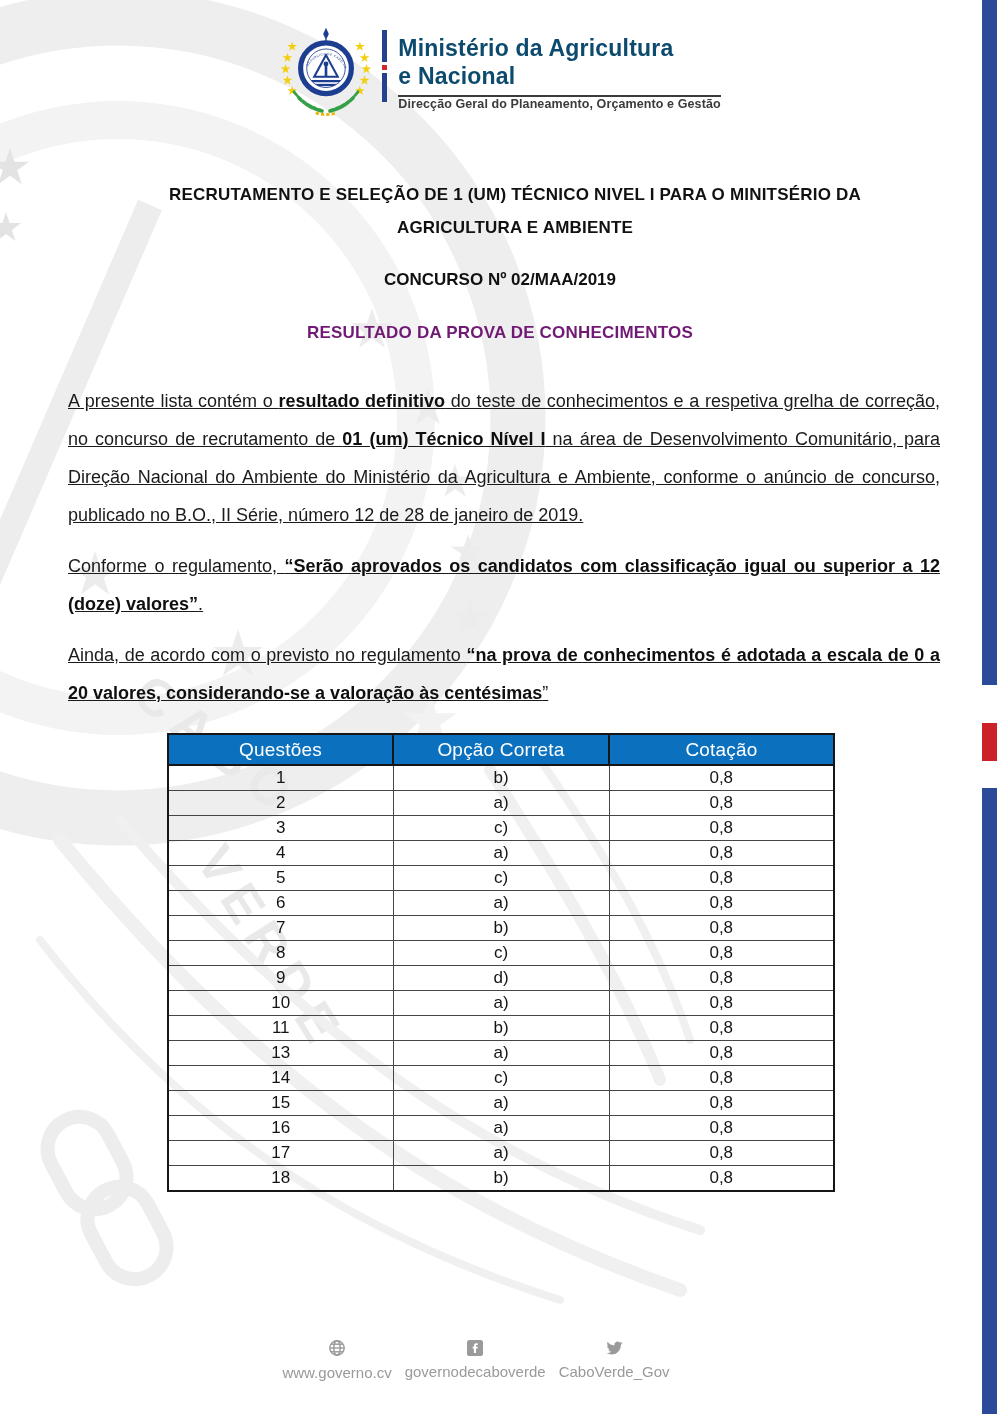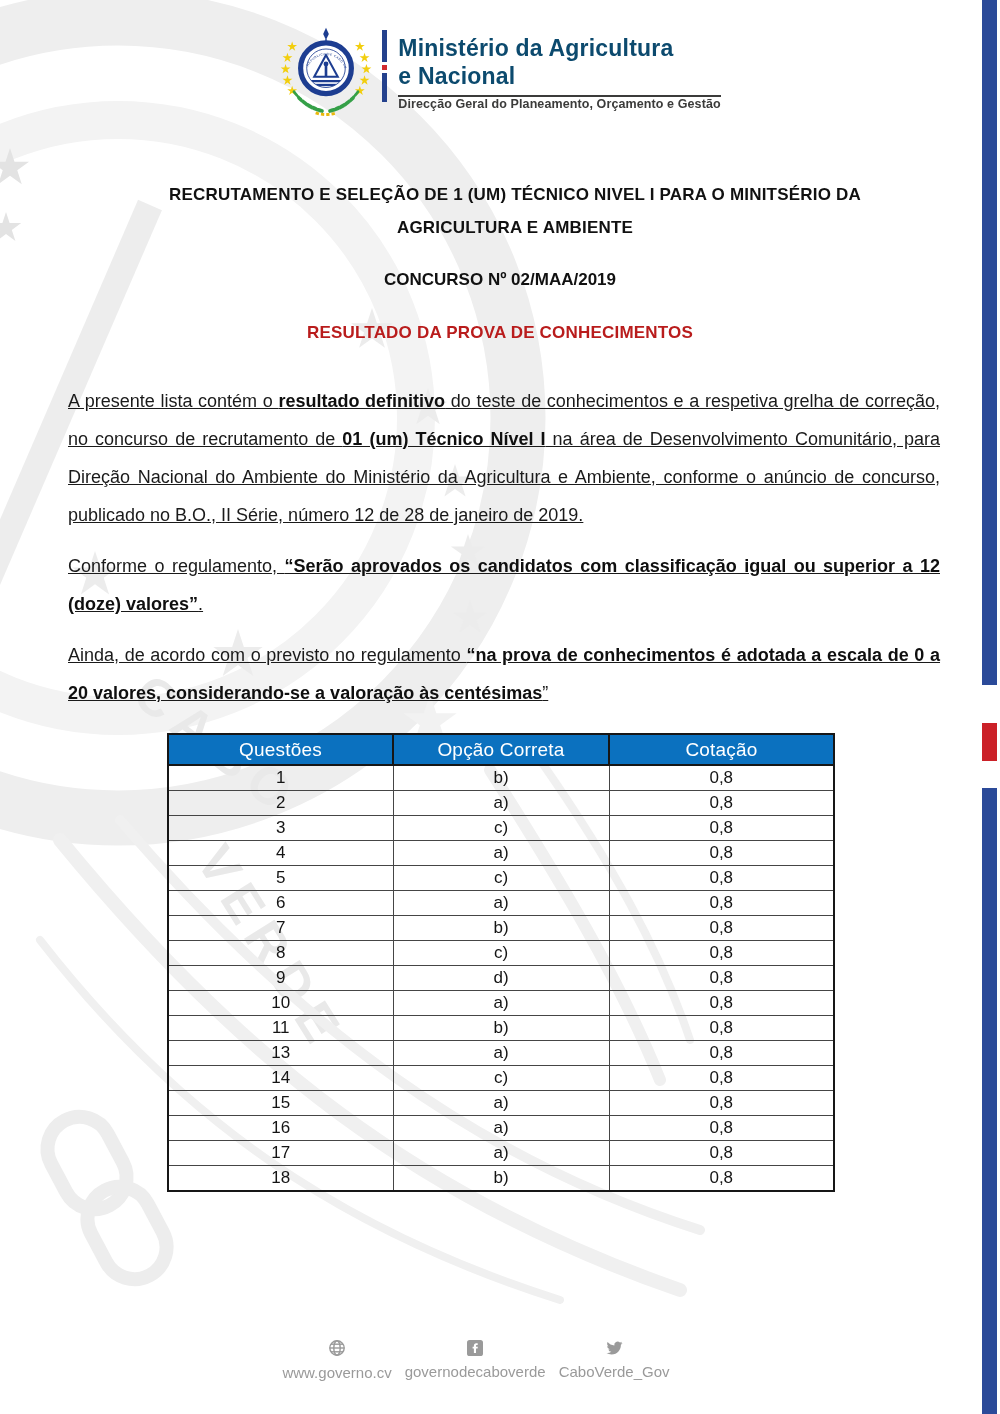--- a/index.html
+++ b/index.html
@@ -30,21 +30,21 @@
   }
   .department-name{font-size:12.5px;font-weight:bold;color:#3B3B3A;margin-top:0;letter-spacing:.1px;}
   .doc-title{
     margin:60px 75px 0 105px;text-align:center;
     font-size:17px;font-weight:bold;line-height:33px;color:#111;letter-spacing:.2px;
   }
   .contest-number{
     margin-top:26px;text-align:center;font-size:17px;font-weight:bold;color:#111;
   }
   .contest-number span{text-decoration-thickness:2px;text-underline-offset:4px;}
-  .result-heading{margin-top:33px;text-align:center;font-size:17px;font-weight:bold;color:#b91c1c;letter-spacing:.2px;}
+  .result-heading{margin-top:33px;text-align:center;font-size:17px;font-weight:bold;color:#701a75;letter-spacing:.2px;}
   .paras{margin:39px 60px 0 68px;font-size:18px;line-height:38px;text-align:justify;color:#1a1a1a;text-decoration:underline;}
   .paras p{margin:0 0 13px 0;}
   .paras b{font-weight:bold;color:#0f0f0f;}
   .section-heading{margin:26px 60px 0 95px;text-align:center;font-size:19px;font-weight:bold;color:#111;}
   .section-heading .sec-num{margin-right:13px;}
   .section-heading .sec-title{border-bottom:2.5px solid #111;padding-bottom:1px;}
   
   table.answers{
     border-collapse:collapse;table-layout:fixed;width:666px;margin:21px 0 0 167px;
     border:2px solid #161616;background:transparent;

